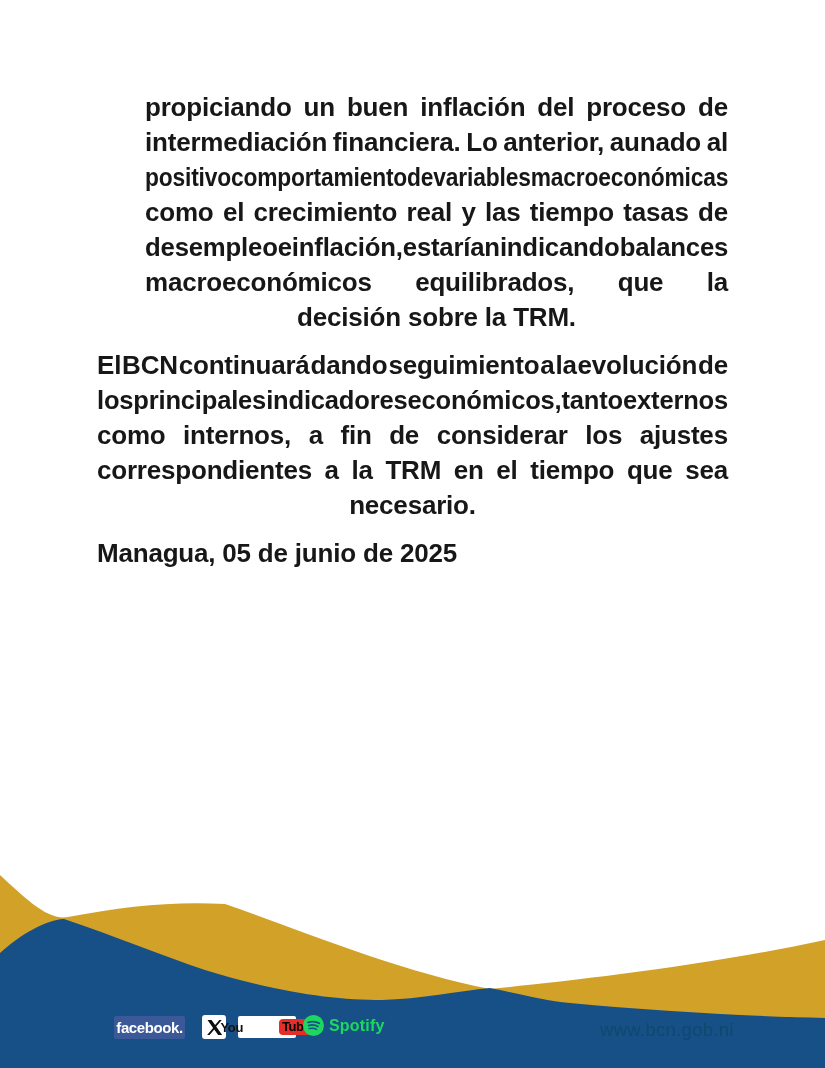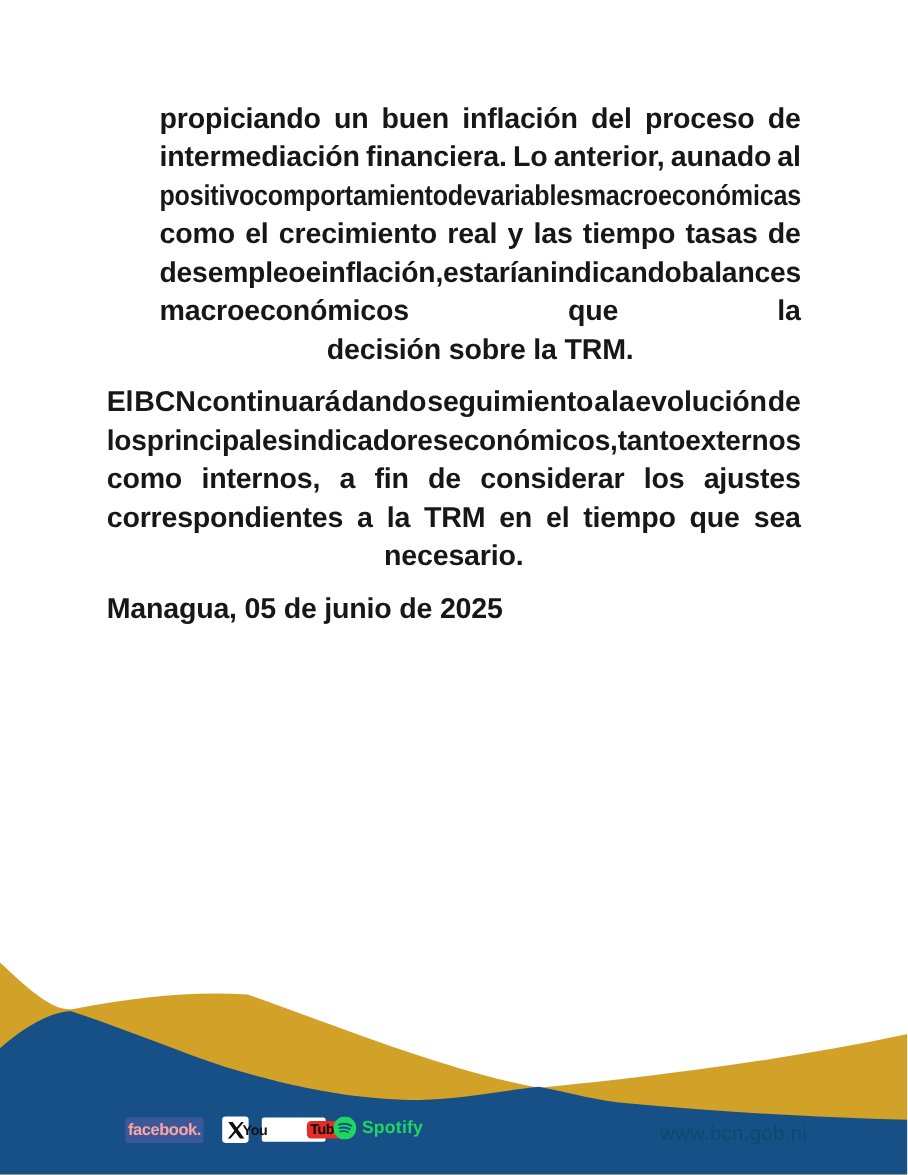--- a/index.html
+++ b/index.html
@@ -16,21 +16,21 @@
   .para1{ top:90px; padding-left:48px; box-sizing:border-box; }
   .para2{ top:348px; }
   .dateline{ position:absolute; left:97px; top:536px; color:#171717;
     font-weight:700; font-size:26px; line-height:35px; letter-spacing:-0.2px; }
   .line{ height:35px; }
   .footer-svg{ position:absolute; left:0; bottom:0; display:block; }
   .social-row *{ box-sizing:border-box; }
   .fb-box{
     position:absolute; left:114px; top:1016px; width:71px; height:23px;
     border-radius:2px; display:flex; align-items:center; justify-content:center;
-    color:#fca5a5; font-weight:700; font-size:15px; letter-spacing:-0.4px;
+    color:#ffffff; font-weight:700; font-size:15px; letter-spacing:-0.4px;
   }
   .x-box{
     position:absolute; left:202px; top:1015px; width:24px; height:24px;
     background:#ffffff; border-radius:3px; display:flex; align-items:center; justify-content:center;
   }
   .yt-box{
     position:absolute; left:238px; top:1016px; width:58px; height:22px;
     background:#ffffff; border-radius:2px; display:flex; align-items:center; justify-content:center;
     font-weight:700; font-size:13px; letter-spacing:-0.4px;gap:35px;
   }
@@ -87,20 +87,21 @@
     <div class="line jline" style="display: flex; justify-content: space-between; width: 589px; transform-origin: left center; transform: scaleX(0.989813);">
         <span>desempleo</span>
         <span>e</span>
         <span>inflación,</span>
         <span>estarían</span>
         <span>indicando</span>
         <span>balances</span>
       </div>
     <div class="line jline" style="display: flex; justify-content: space-between;">
         <span>macroeconómicos</span>
+        <span>equilibrados,</span>
         <span>que</span>
         <span>la</span>
       </div>
     <div class="line">decisión sobre la TRM.</div>
   </div>
 
   <div class="textblock para2">
     <div class="line jline" style="display: flex; justify-content: space-between;">
         <span>El</span>
         <span>BCN</span>

